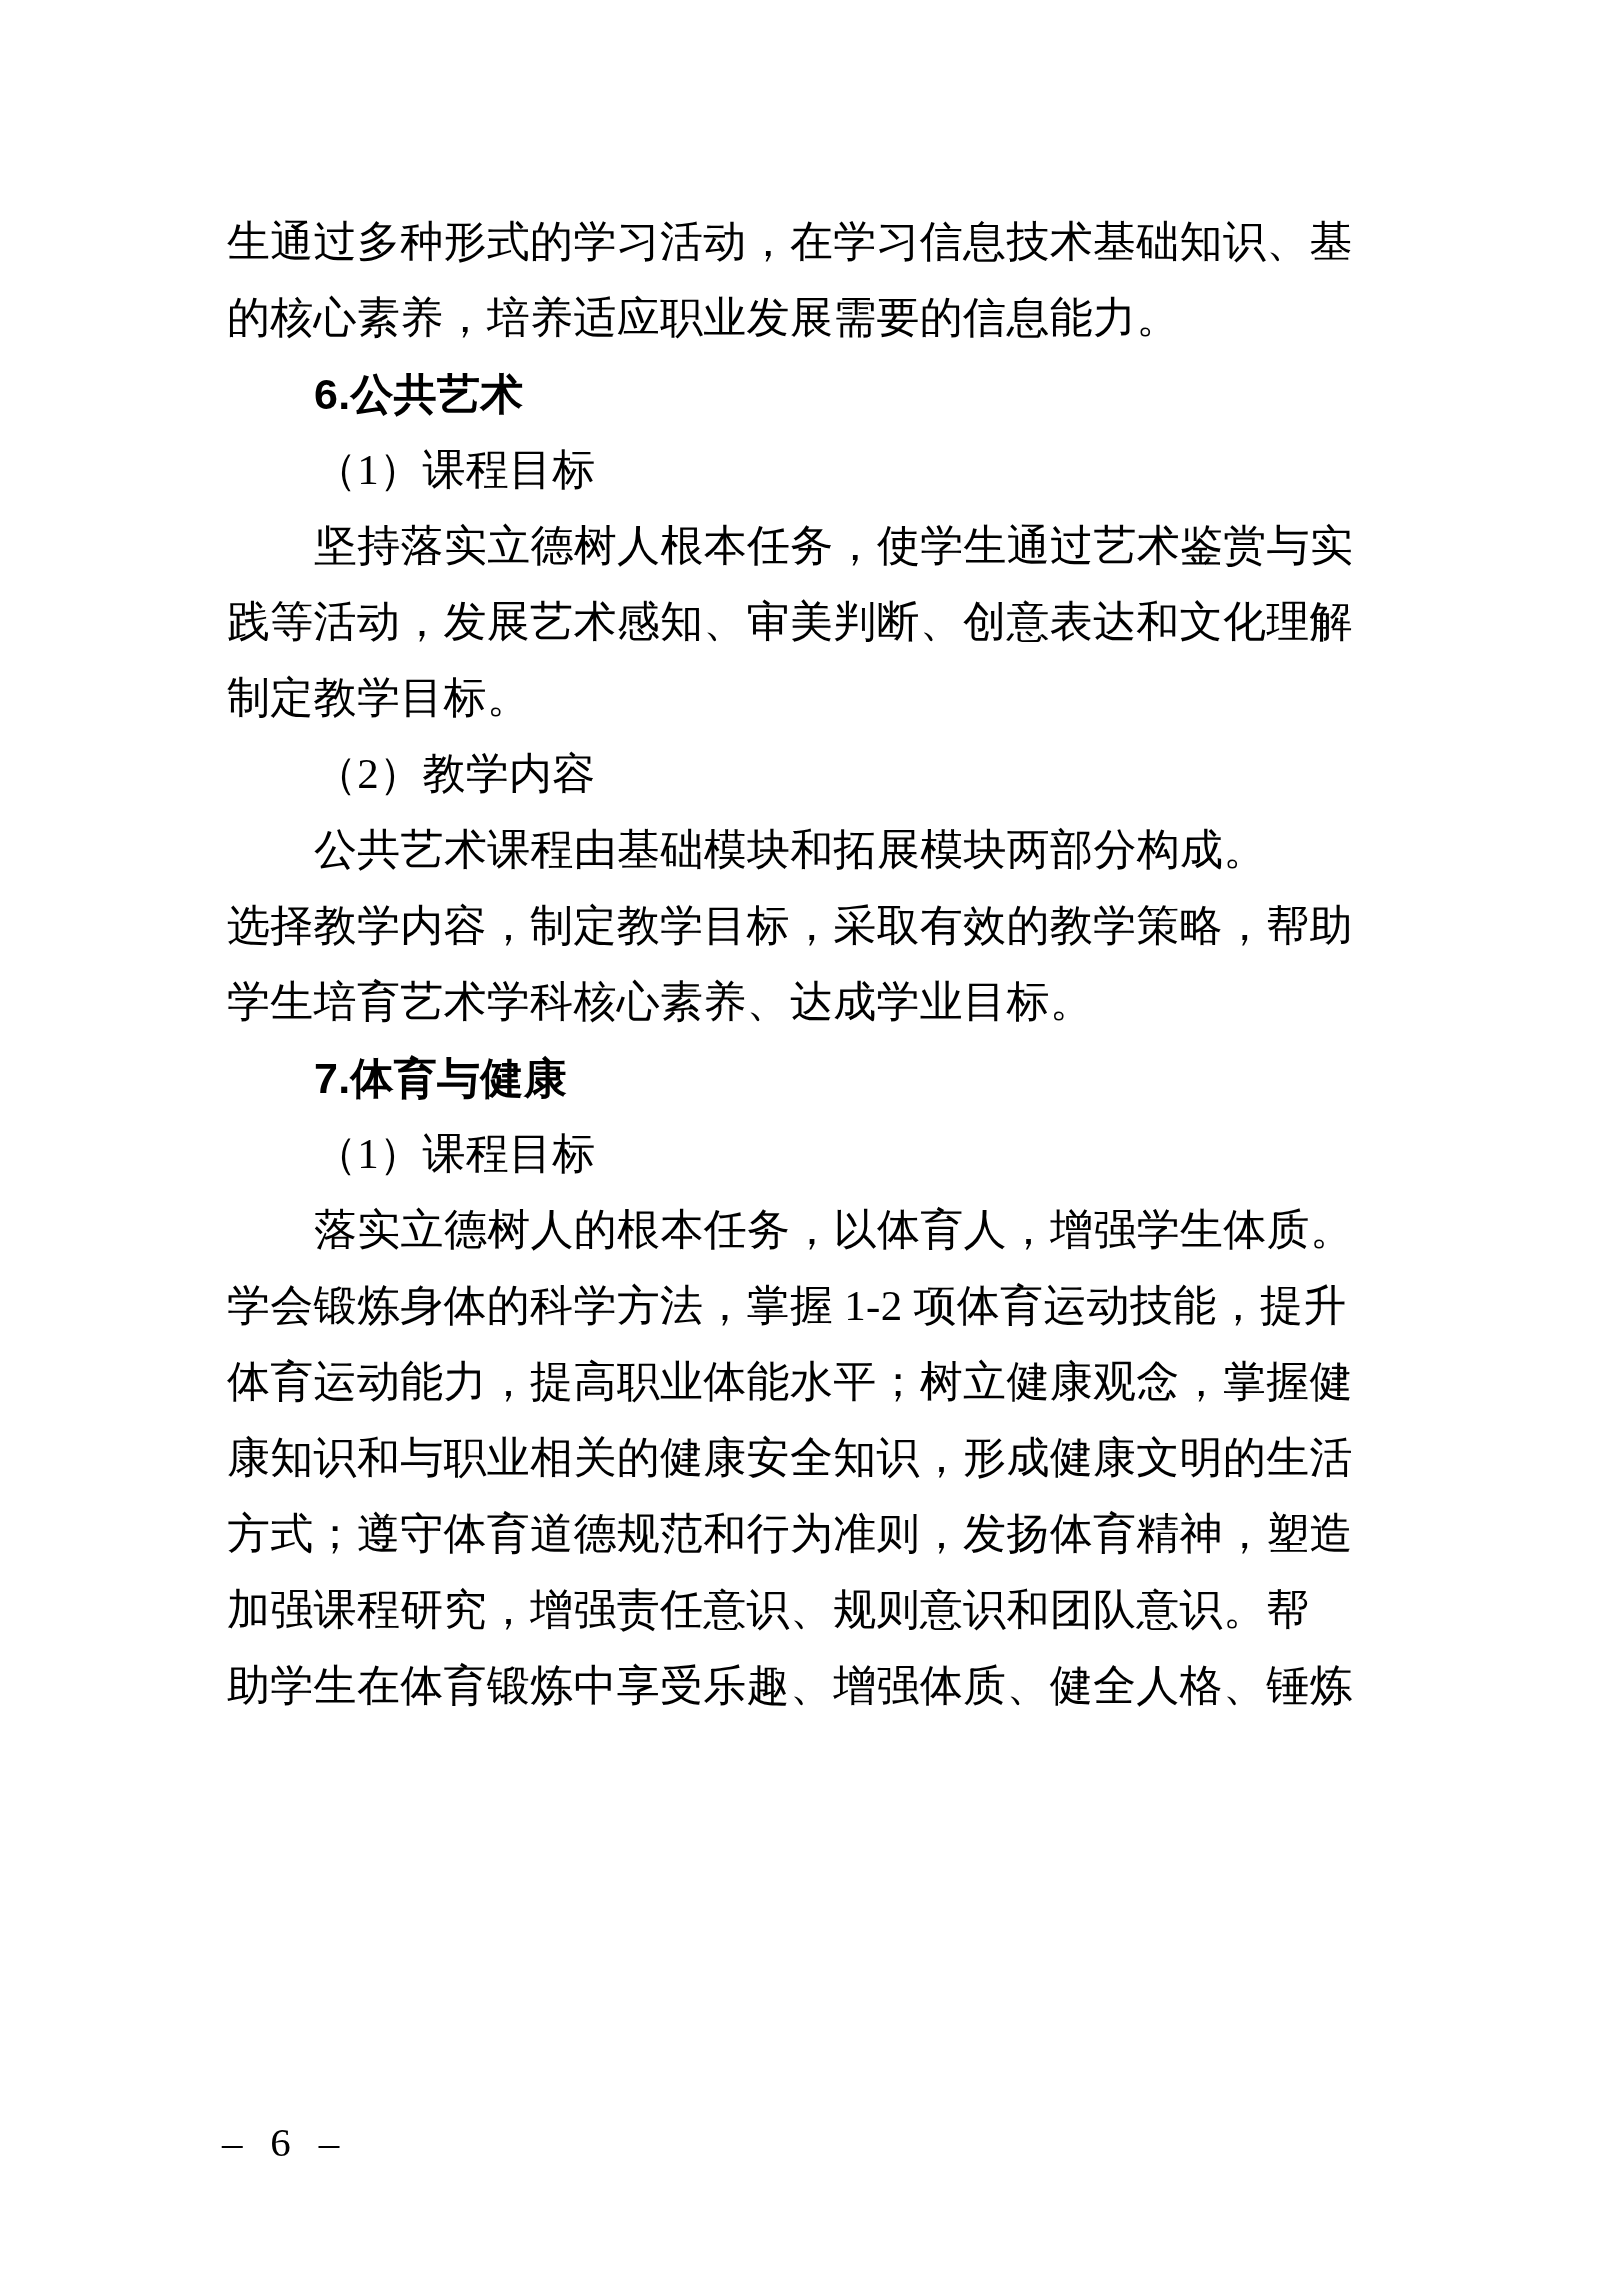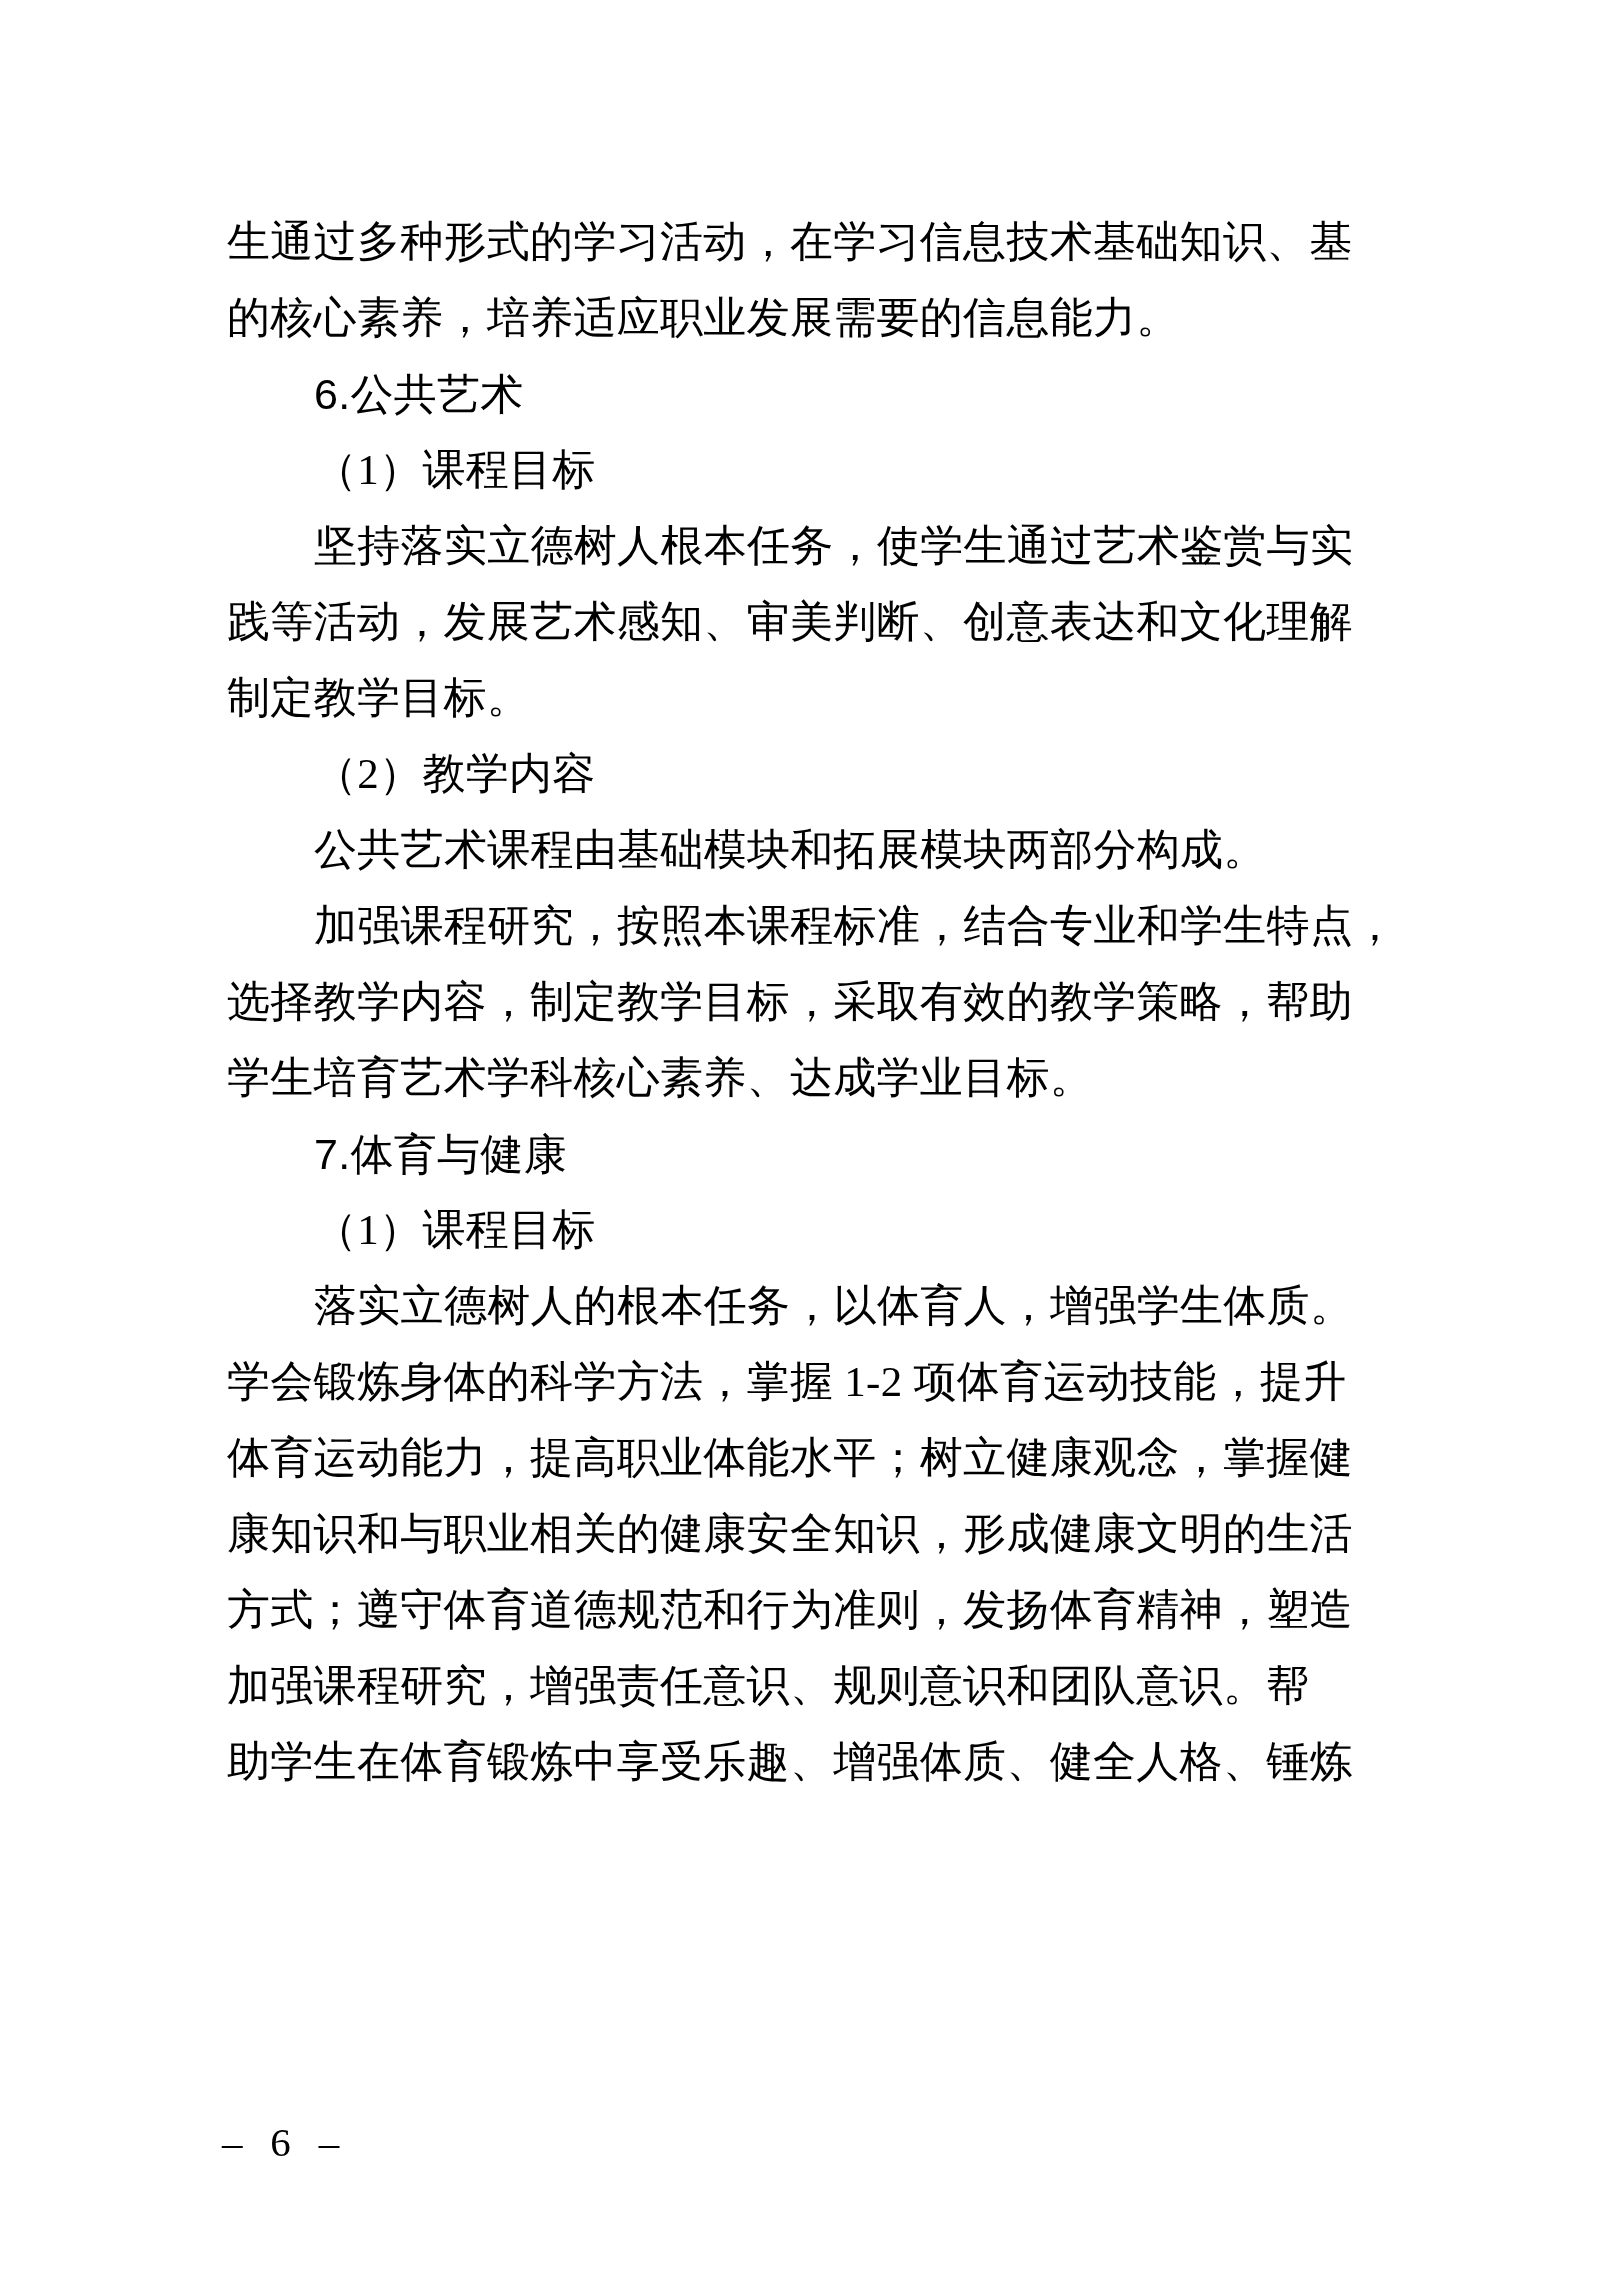--- a/index.html
+++ b/index.html
@@ -27,21 +27,21 @@
     line-height: 76px;
     font-size: 43px;
     color: #000000;
     letter-spacing: 0.3px;
     white-space: nowrap;
   }
   .line.indent {
     padding-left: 87px;
   }
   .line.bold {
-    font-weight: 400;
+    font-weight: 700;
     font-family: "Liberation Sans", sans-serif;
   }
   .page-number {
     position: absolute;
     left: 222px;
     top: 2119px;
     font-size: 41px;
     line-height: 47px;
     letter-spacing: 8.8px;
     color: #000000;
@@ -55,21 +55,20 @@
   <div class="text-block" id="text-block">
       <div class="line">生通过多种形式的学习活动，在学习信息技术基础知识、基</div>
       <div class="line">的核心素养，培养适应职业发展需要的信息能力。</div>
       <div class="line indent bold">6.公共艺术</div>
       <div class="line indent">（1）课程目标</div>
       <div class="line indent">坚持落实立德树人根本任务，使学生通过艺术鉴赏与实</div>
       <div class="line">践等活动，发展艺术感知、审美判断、创意表达和文化理解</div>
       <div class="line">制定教学目标。</div>
       <div class="line indent">（2）教学内容</div>
       <div class="line indent">公共艺术课程由基础模块和拓展模块两部分构成。</div>
-      <div class="line indent">加强课程研究，按照本课程标准，结合专业和学生特点，</div>
       <div class="line">选择教学内容，制定教学目标，采取有效的教学策略，帮助</div>
       <div class="line">学生培育艺术学科核心素养、达成学业目标。</div>
       <div class="line indent bold">7.体育与健康</div>
       <div class="line indent">（1）课程目标</div>
       <div class="line indent">落实立德树人的根本任务，以体育人，增强学生体质。</div>
       <div class="line">学会锻炼身体的科学方法，掌握 1-2 项体育运动技能，提升</div>
       <div class="line">体育运动能力，提高职业体能水平；树立健康观念，掌握健</div>
       <div class="line">康知识和与职业相关的健康安全知识，形成健康文明的生活</div>
       <div class="line">方式；遵守体育道德规范和行为准则，发扬体育精神，塑造</div>
       <div class="line">加强课程研究，增强责任意识、规则意识和团队意识。帮</div>

